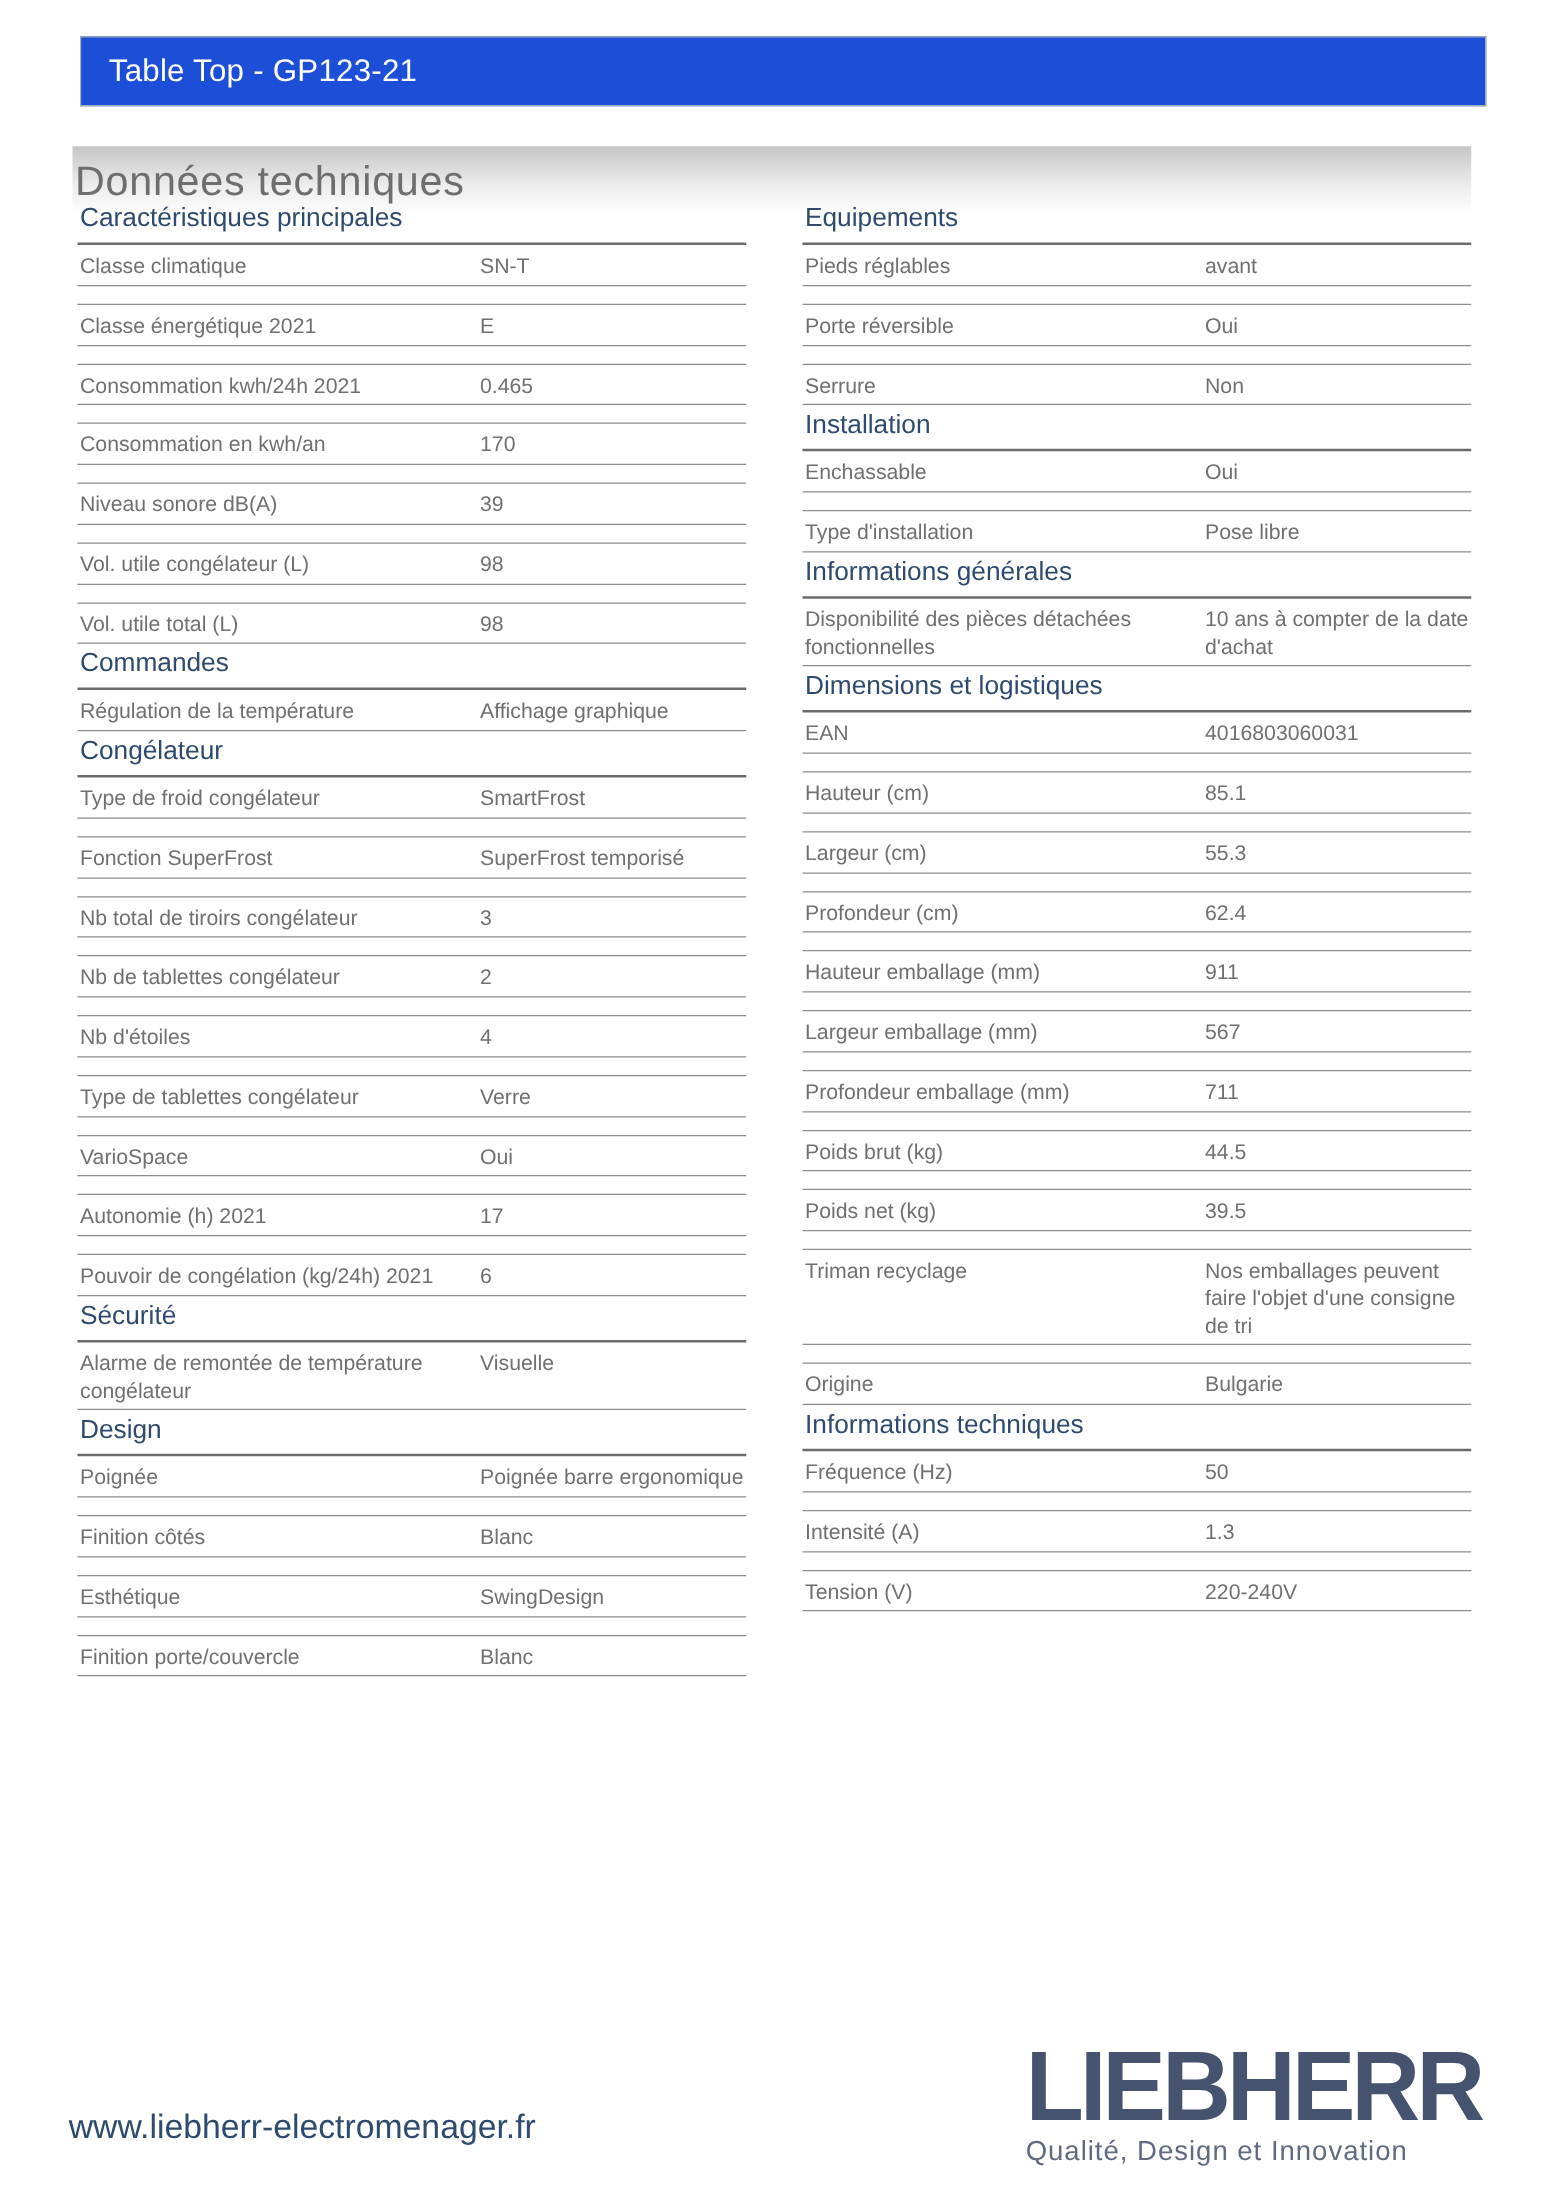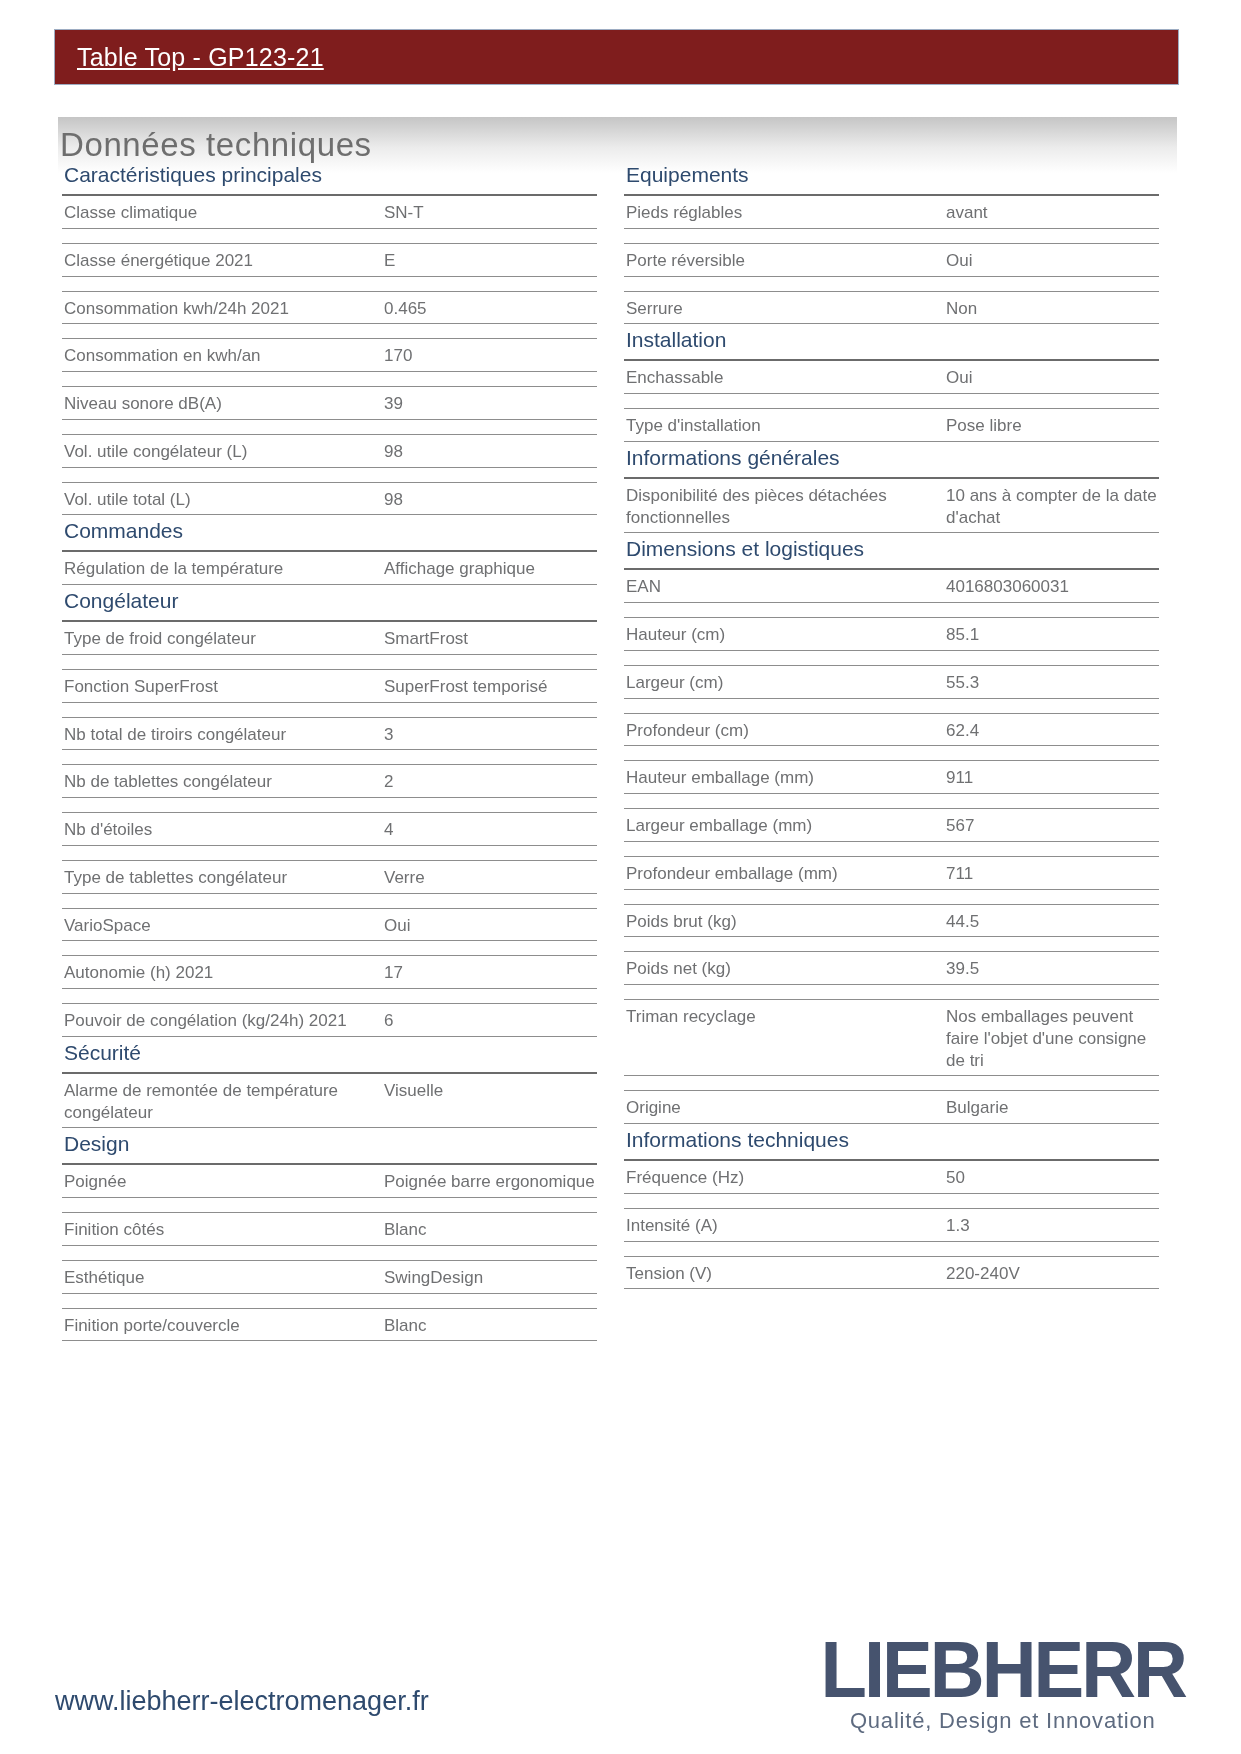--- a/index.html
+++ b/index.html
@@ -11,34 +11,33 @@
     width: 1241px;
     height: 1754px;
     position: relative;
     overflow: hidden;
     font-family: "Liberation Sans", sans-serif;
   }
 
   
   .titlebar {
     position: absolute;
-    left: 54px;
+    left: 64px;
     top: 29px;
     width: 1125px;
     height: 56px;
     box-sizing: border-box;
-    background: #7f1d1d;
+    background: #1d4ed8;
     border: 1px solid #9DACC2;
     display: flex;
     align-items: center;
     padding-left: 22px;
     color: #ffffff;
     font-size: 25px;
     letter-spacing: 0.2px;
-    text-decoration: underline;
   }
 
   
   .doc-title-box {
     position: absolute;
     left: 58px;
     top: 117px;
     width: 1119px;
     height: 56px;
     box-sizing: border-box;
@@ -53,21 +52,21 @@
     letter-spacing: 0.6px;
   }
 
   
   .content {
     position: absolute;
     left: 62px;
     top: 163px;
     width: 1115px;
     display: flex;
-    gap: 27px;
+    gap: 45px;
   }
   .col {
     width: 535px;
     flex: 0 0 535px;
   }
 
   .section-title {
     margin-top: 4px;
     padding: 0 0 7px 2px;
     font-size: 21px;
@@ -109,21 +108,21 @@
     left: 55px;
     top: 1686px;
     font-size: 27px;
     color: #2E4A6E;
     text-decoration: none;
   }
   .logo-block {
     position: absolute;
     right: 56px;
     top: 1634px;
-    text-align: center;
+    text-align: left;
   }
   .logo-wordmark {
     font-size: 76px;
     font-weight: bold;
     letter-spacing: -3px;
     color: #46536E;
     line-height: 0.95;
     transform: scaleY(1.04);
   }
   .logo-tagline {

